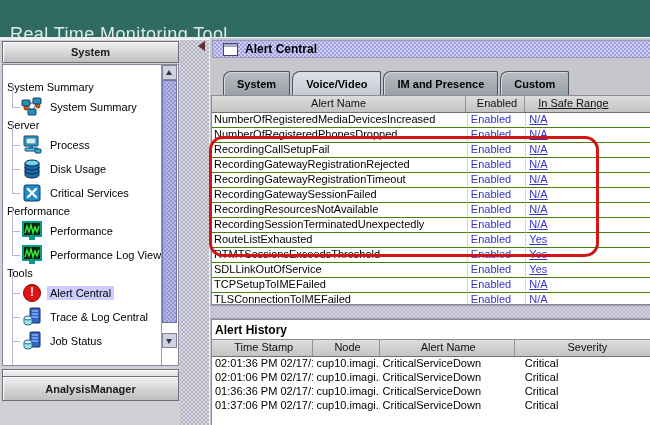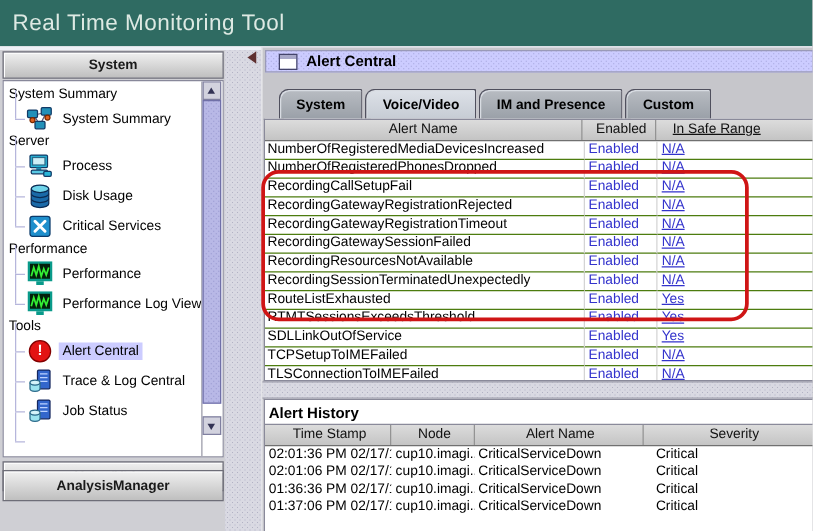--- a/index.html
+++ b/index.html
@@ -14,36 +14,36 @@
     background-image:radial-gradient(#a2a2d8 25%,transparent 26%),radial-gradient(#a2a2d8 25%,transparent 26%);
     background-size:4px 4px;background-position:0 0,2px 2px;
   }
   .tex-gray{
     background-color:#d9d9e2;
     background-image:radial-gradient(#b2b2c4 25%,transparent 26%),radial-gradient(#b2b2c4 25%,transparent 26%);
     background-size:4px 4px;background-position:0 0,2px 2px;
   }
   
   #app-header{position:absolute;left:0;top:0;width:650px;height:37px;background:#2f6b62;}
-  #app-title{position:absolute;left:10px;top:8px;font-size:18px;color:#dde9e3;letter-spacing:.4px;white-space:nowrap;}
+  #app-title{position:absolute;left:10px;top:24px;font-size:18px;color:#dde9e3;letter-spacing:.4px;white-space:nowrap;}
   #app-subtitle{position:absolute;left:183px;top:13px;font-size:9px;font-weight:bold;color:#ffffff;white-space:nowrap;}
   #under-header{position:absolute;left:0;top:37px;width:650px;height:3px;background:#eef0f6;}
   
   .metal-btn{
     position:absolute;box-sizing:border-box;
     background:linear-gradient(#f0f0f0,#bfbfbf);
     border:1px solid #6e6e78;box-shadow:inset 1px 1px 0 #ffffff;
     font-weight:bold;font-size:11px;color:#1a1a1a;text-align:center;cursor:default;
   }
   #btn-system{left:2px;top:41px;width:177px;height:22px;line-height:21px;}
   #btn-voicevideo{left:2px;top:369px;width:177px;height:24px;line-height:23px;}
   #btn-analysis{left:2px;top:376px;width:177px;height:25px;line-height:24px;}
   
   #tree-panel{position:absolute;left:2px;top:64px;width:177px;height:302px;background:#fff;border:1px solid #88889a;box-sizing:border-box;overflow:hidden;}
-  #tree{position:absolute;left:0;top:0;right:16px;bottom:0;overflow:hidden;padding-top:4px;font-size:11px;color:#000;}
+  #tree{position:absolute;left:0;top:0;right:16px;bottom:0;overflow:hidden;padding-top:16px;font-size:11px;color:#000;}
   .tree-root{height:14px;line-height:13px;padding-left:4px;white-space:nowrap;}
   .tree-item{height:24px;display:flex;align-items:center;position:relative;padding-left:18px;white-space:nowrap;}
   .tree-item::before{content:"";position:absolute;left:9px;top:50%;width:8px;height:1px;background:#b6b6dc;}
   .tree-item::after{content:"";position:absolute;left:9px;top:-11px;bottom:50%;width:1px;background:#b6b6dc;}
   .ticon{width:22px;height:20px;margin-right:4px;flex:none;display:inline-flex;align-items:center;justify-content:center;}
   .tlabel{padding:1px 3px;}
   .tlabel.sel{background:#ccccff;}
   .alert-badge{
     width:16px;height:16px;border-radius:50%;background:#e31313;border:1px solid #820000;
     color:#fff;font-weight:bold;font-size:12px;line-height:14px;text-align:center;display:inline-block;

